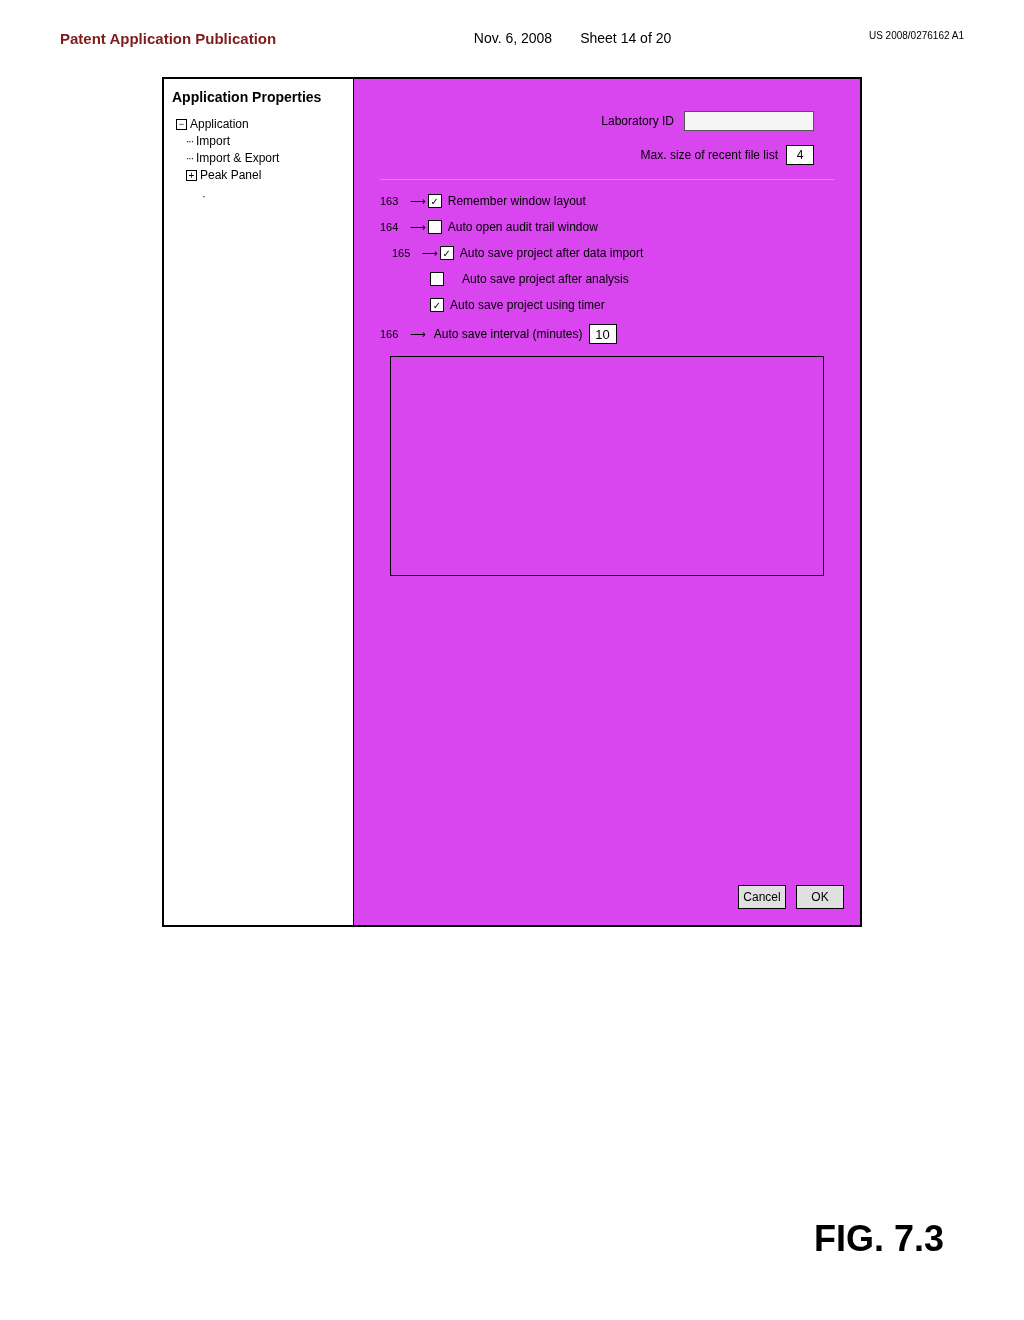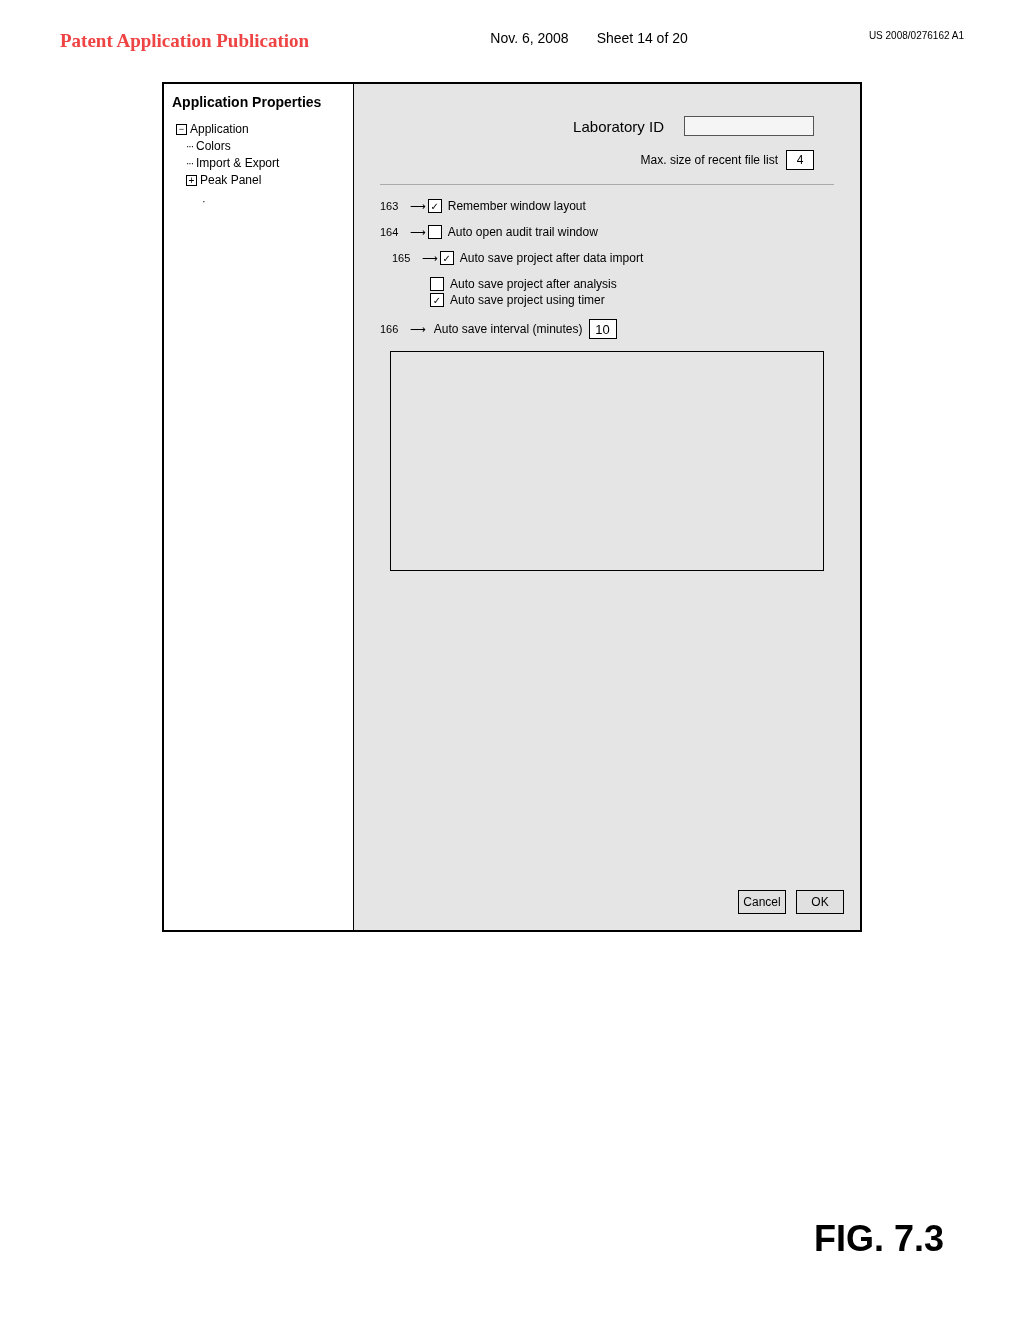--- a/index.html
+++ b/index.html
@@ -13,24 +13,23 @@
     }
 
     
     .page-header {
       display: flex;
       justify-content: space-between;
       align-items: flex-start;
       padding: 30px 60px 20px 60px;
     }
     .header-left {
-      font-size: 19px;
+      font-size: 15px;
       font-weight: bold;
-      color: #ef4444;
-      font-family: Liberation Serif, serif;
+      color: #7f1d1d;
     }
     .header-center {
       display: flex;
       gap: 28px;
       font-size: 14px;
       color: #000;
     }
     .header-right {
       font-size: 10px;
       color: #000;
@@ -43,21 +42,21 @@
       padding: 10px 40px;
     }
 
     
     .dialog-outer {
       border: 2px solid #000;
       width: 700px;
       min-height: 850px;
       display: flex;
       position: relative;
-      background: #e5e5e5;
+      background: #d946ef;
     }
 
     
     .left-panel {
       width: 190px;
       border-right: 1px solid #000;
       padding: 10px 8px;
       background: #fff;
     }
     .left-panel-title {
@@ -156,22 +155,22 @@
     }
 
     .lab-id-row {
       display: flex;
       justify-content: flex-end;
       align-items: center;
       margin-bottom: 14px;
       padding-right: 20px;
     }
     .lab-id-label {
-      font-size: 15px;
-      margin-right: 20px;
+      font-size: 12px;
+      margin-right: 10px;
     }
     .lab-id-input {
       width: 130px;
       height: 20px;
       border: 1px solid #555;
       background: #f5f5f5;
     }
 
     .max-size-row {
       display: flex;
@@ -243,21 +242,21 @@
     <div class="left-panel">
       <div class="left-panel-title">Application Properties</div>
 
       <div class="tree-item tree-indent-1">
         <span class="tree-box">−</span>
         <span>Application</span>
       </div>
 
       <div class="tree-item tree-indent-2">
         <span style="letter-spacing:-1px; font-size:10px;">··· </span>
-        <span>Colors</span>
+        <span>Import</span>
       </div>
 
       <div class="tree-item tree-indent-2">
         <span style="letter-spacing:-1px; font-size:10px;">··· </span>
         <span>Import &amp; Export</span>
       </div>
 
       <div class="tree-item tree-indent-2">
         <span class="tree-plus-box">+</span>
         <span>Peak Panel</span>
@@ -297,21 +296,21 @@
           <span class="option-label">Auto open audit trail window</span>
         </div>
 
         <div style="position:relative; display:flex; align-items:center; margin-bottom:12px; padding-left: 30px; margin-left: 12px;">
           <span style="position:absolute; left:0; font-size:11px;">165</span>
           <span style="font-size:11px; margin-right:2px;">⟶</span>
           <div class="settings-checkbox checked"></div>
           <span class="option-label">Auto save project after data import</span>
         </div>
 
-        <div style="position:relative; display:flex; align-items:center; margin-bottom:2px; padding-left: 50px;">
+        <div style="position:relative; display:flex; align-items:center; margin-bottom:12px; padding-left: 50px; gap: 12px;">
           <div class="settings-checkbox"></div>
           <span class="option-label">Auto save project after analysis</span>
         </div>
 
         <div style="position:relative; display:flex; align-items:center; margin-bottom:12px; padding-left: 50px;">
           <div class="settings-checkbox checked"></div>
           <span class="option-label">Auto save project using timer</span>
         </div>
 
         <div style="position:relative; display:flex; align-items:center; margin-bottom:12px; padding-left: 30px;">

